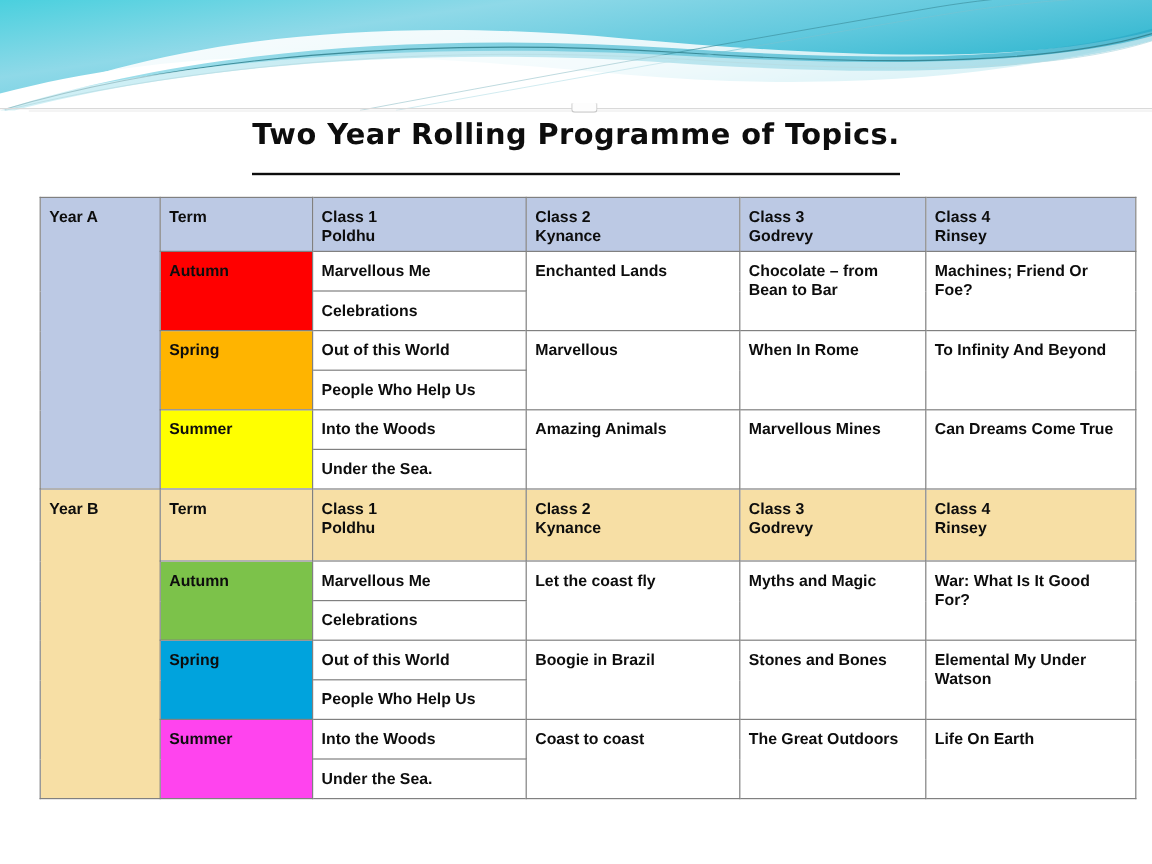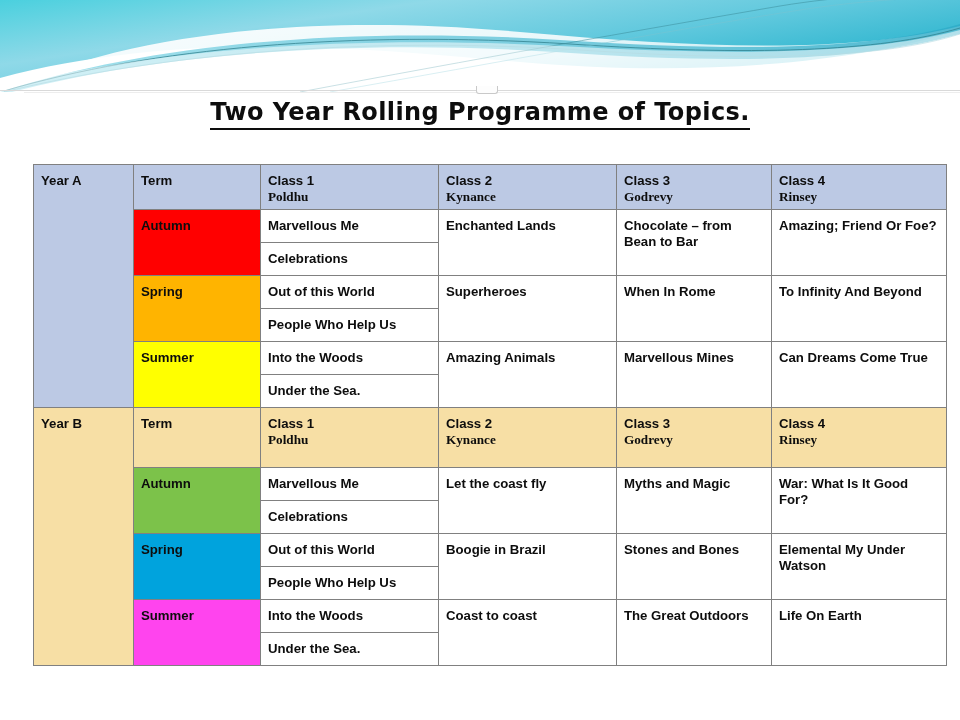--- a/index.html
+++ b/index.html
@@ -34,21 +34,21 @@
   
   .slide-title{
     position:absolute;left:0;top:98px;width:960px;
     text-align:center;
     font-family:"DejaVu Sans", sans-serif;
     font-size:24px;font-weight:bold;color:#0d0d0d;
     letter-spacing:0.4px;
   }
   .slide-title span{
     border-bottom:2.5px solid #0d0d0d;
-    padding-bottom:2px;
+    padding-bottom:18px;
     display:inline-block;
   }
 
   
   .grid{
     position:absolute;left:33px;top:164px;
     width:913px;
     border-collapse:collapse;
     table-layout:fixed;
     font-size:13.2px;
@@ -68,21 +68,21 @@
   col.c-year{width:100px;}
   col.c-term{width:127px;}
   col.c-c1{width:178px;}
   col.c-c2{width:178px;}
   col.c-c3{width:155px;}
   col.c-c4{width:175px;}
 
   
   .hdr td{ font-weight:bold; }
   .hdr .class-head{ text-align:left; }
-  .hdr .class-head .l2{ display:block;font-family:Liberation Serif, serif; }
+  .hdr .class-head .l2{ display:block; }
 
   .yearA-tint{ background:#bcc9e4 !important; }
   .yearB-tint{ background:#f7dfa5 !important; }
 
   .term-cell{ font-weight:bold;margin-top:28px; }
   .row-body td{ font-weight:bold; }
 </style>
 </head>
 <body>
 
@@ -155,30 +155,30 @@
         <span>Class 4</span>
         <span class="l2">Rinsey</span>
       </td>
     </tr>
 
     <tr class="row-body" style="height: 33px;">
       <td rowspan="2" class="term-cell" style="background: rgb(255, 0, 0);">Autumn</td>
       <td>Marvellous Me</td>
       <td rowspan="2">Enchanted Lands</td>
       <td rowspan="2">Chocolate – from Bean to Bar</td>
-      <td rowspan="2">Amazing; Friend Or Foe?</td>
+      <td rowspan="2">Machines; Friend Or Foe?</td>
     </tr>
     <tr class="row-body" style="height: 33px;">
       <td>Celebrations</td>
     </tr>
 
     <tr class="row-body" style="height: 33px;">
       <td rowspan="2" class="term-cell" style="background: rgb(255, 180, 0);">Spring</td>
       <td>Out of this World</td>
-      <td rowspan="2">Superheroes</td>
+      <td rowspan="2">Marvellous</td>
       <td rowspan="2">When In Rome</td>
       <td rowspan="2">To Infinity And Beyond</td>
     </tr>
     <tr class="row-body" style="height: 33px;">
       <td>People Who Help Us</td>
     </tr>
 
     <tr class="row-body" style="height: 33px;">
       <td rowspan="2" class="term-cell" style="background: rgb(255, 255, 0);">Summer</td>
       <td>Into the Woods</td>

